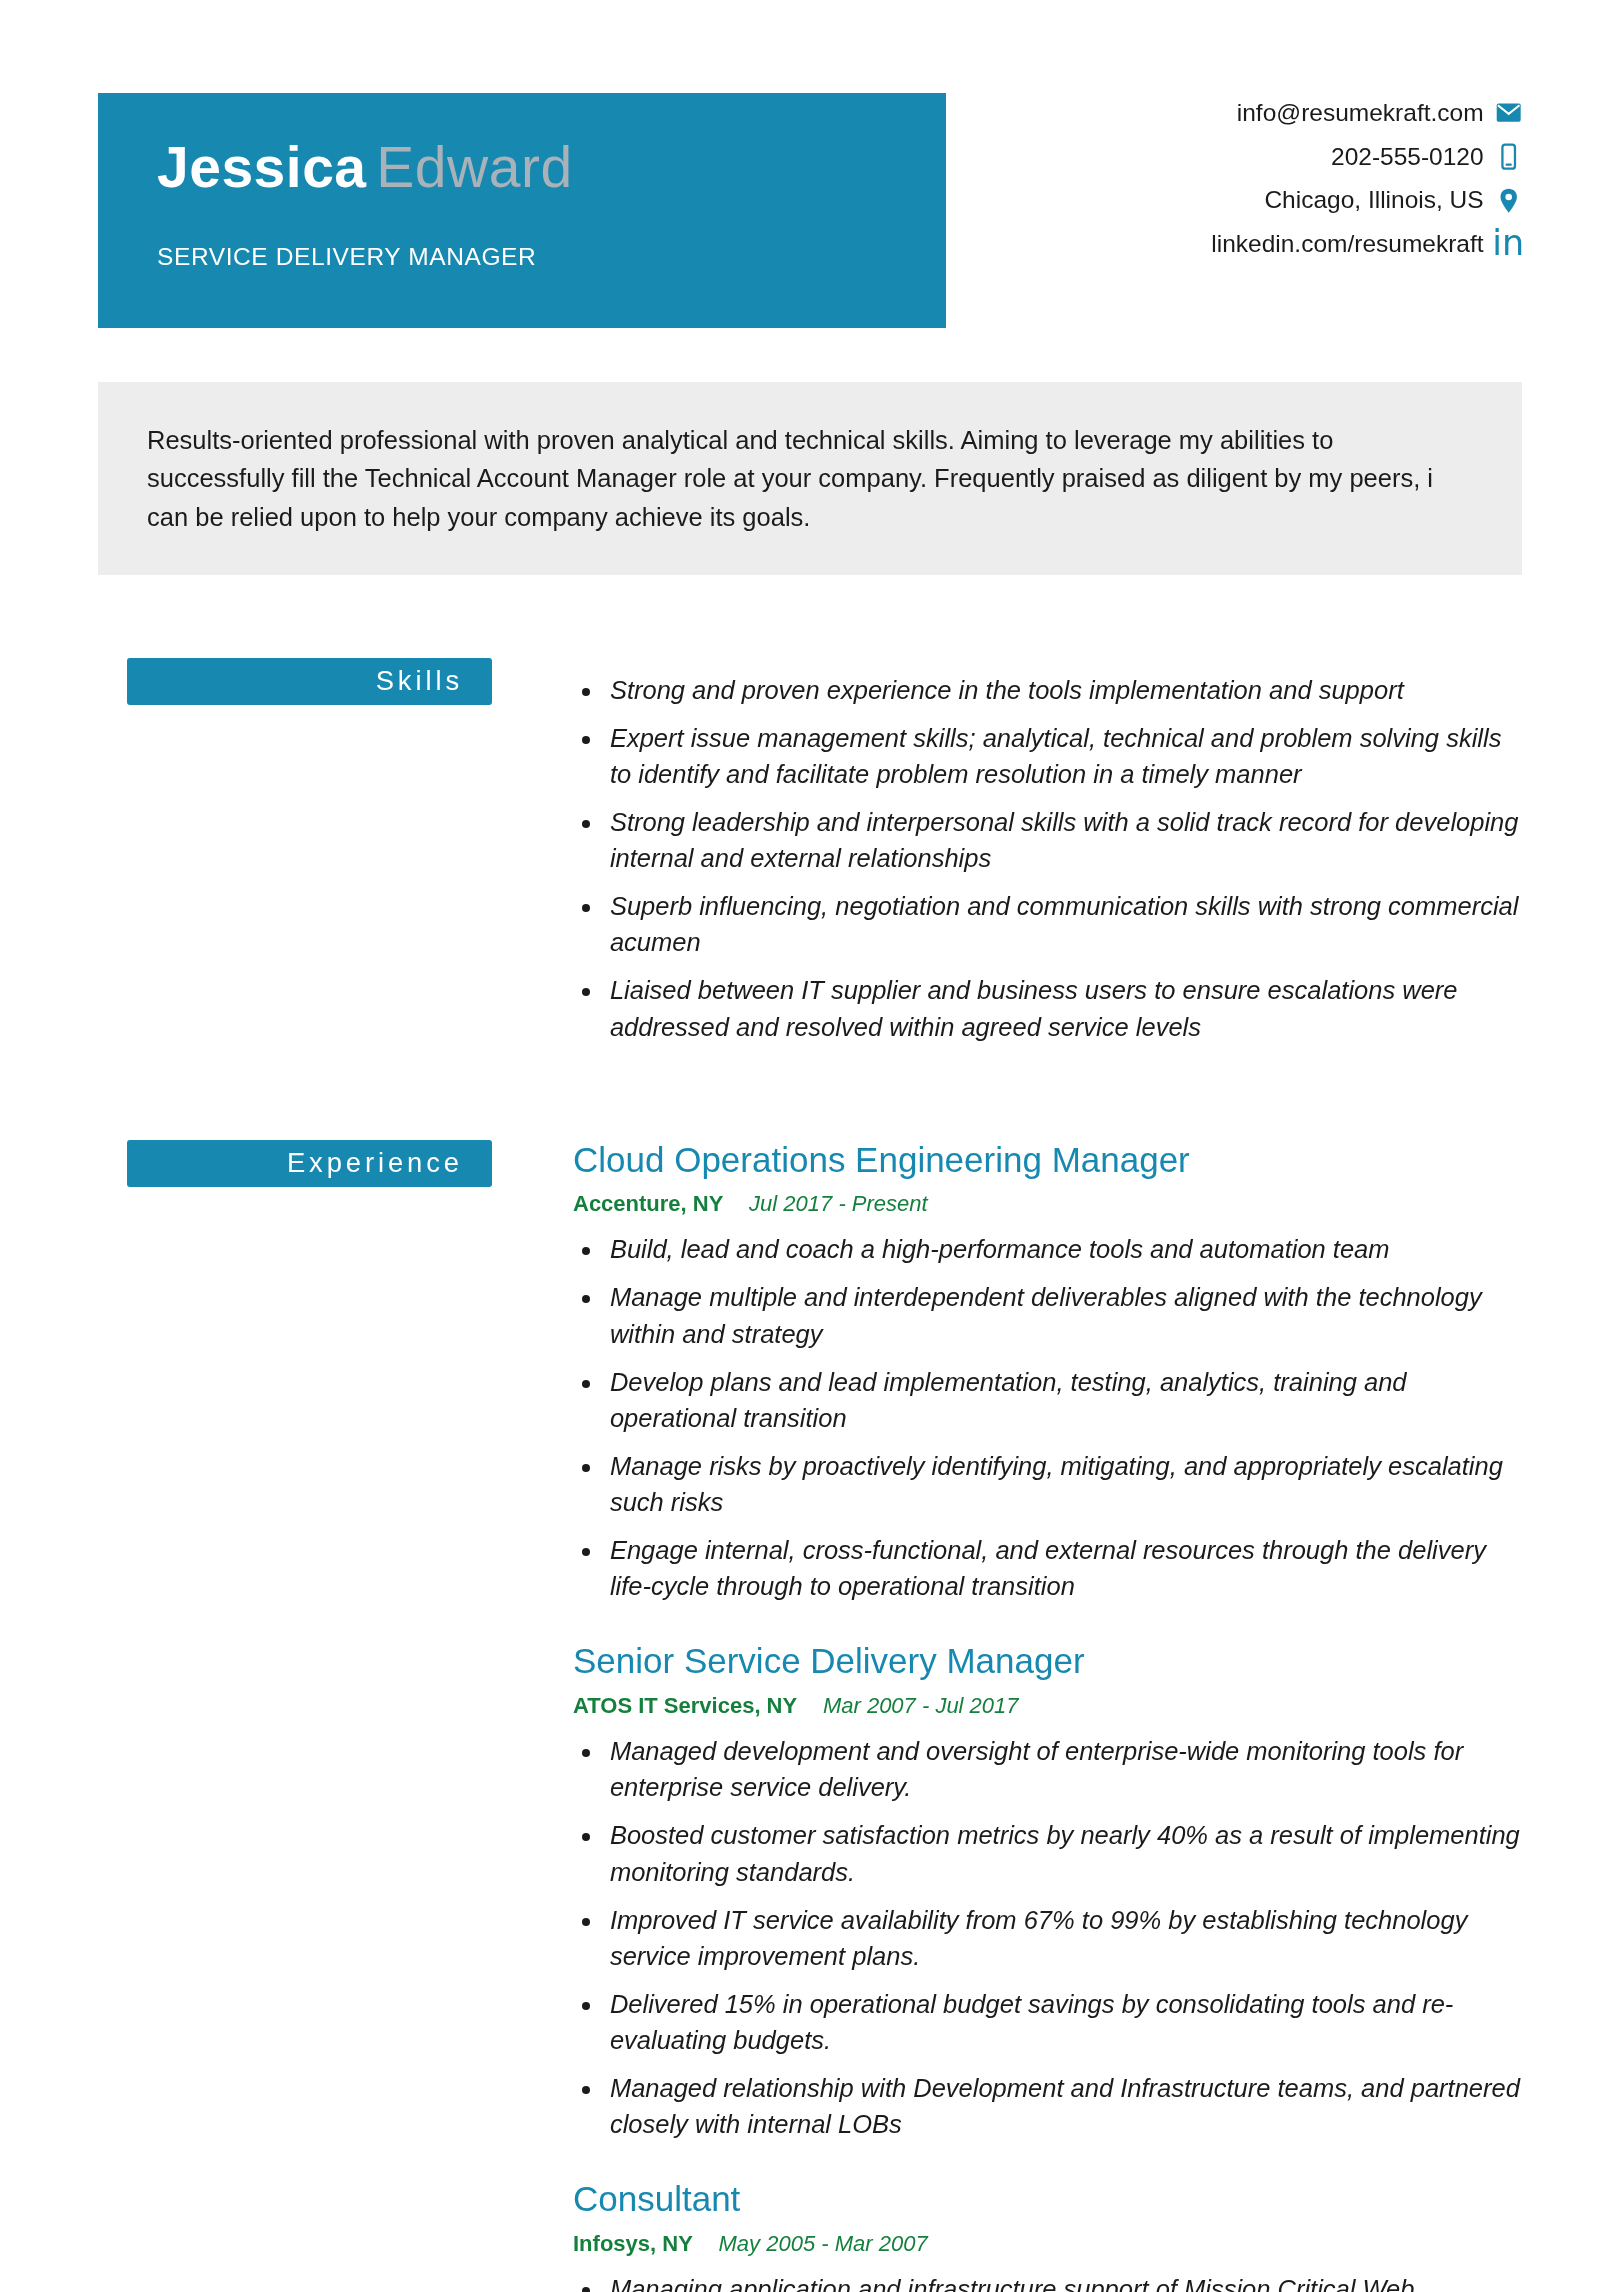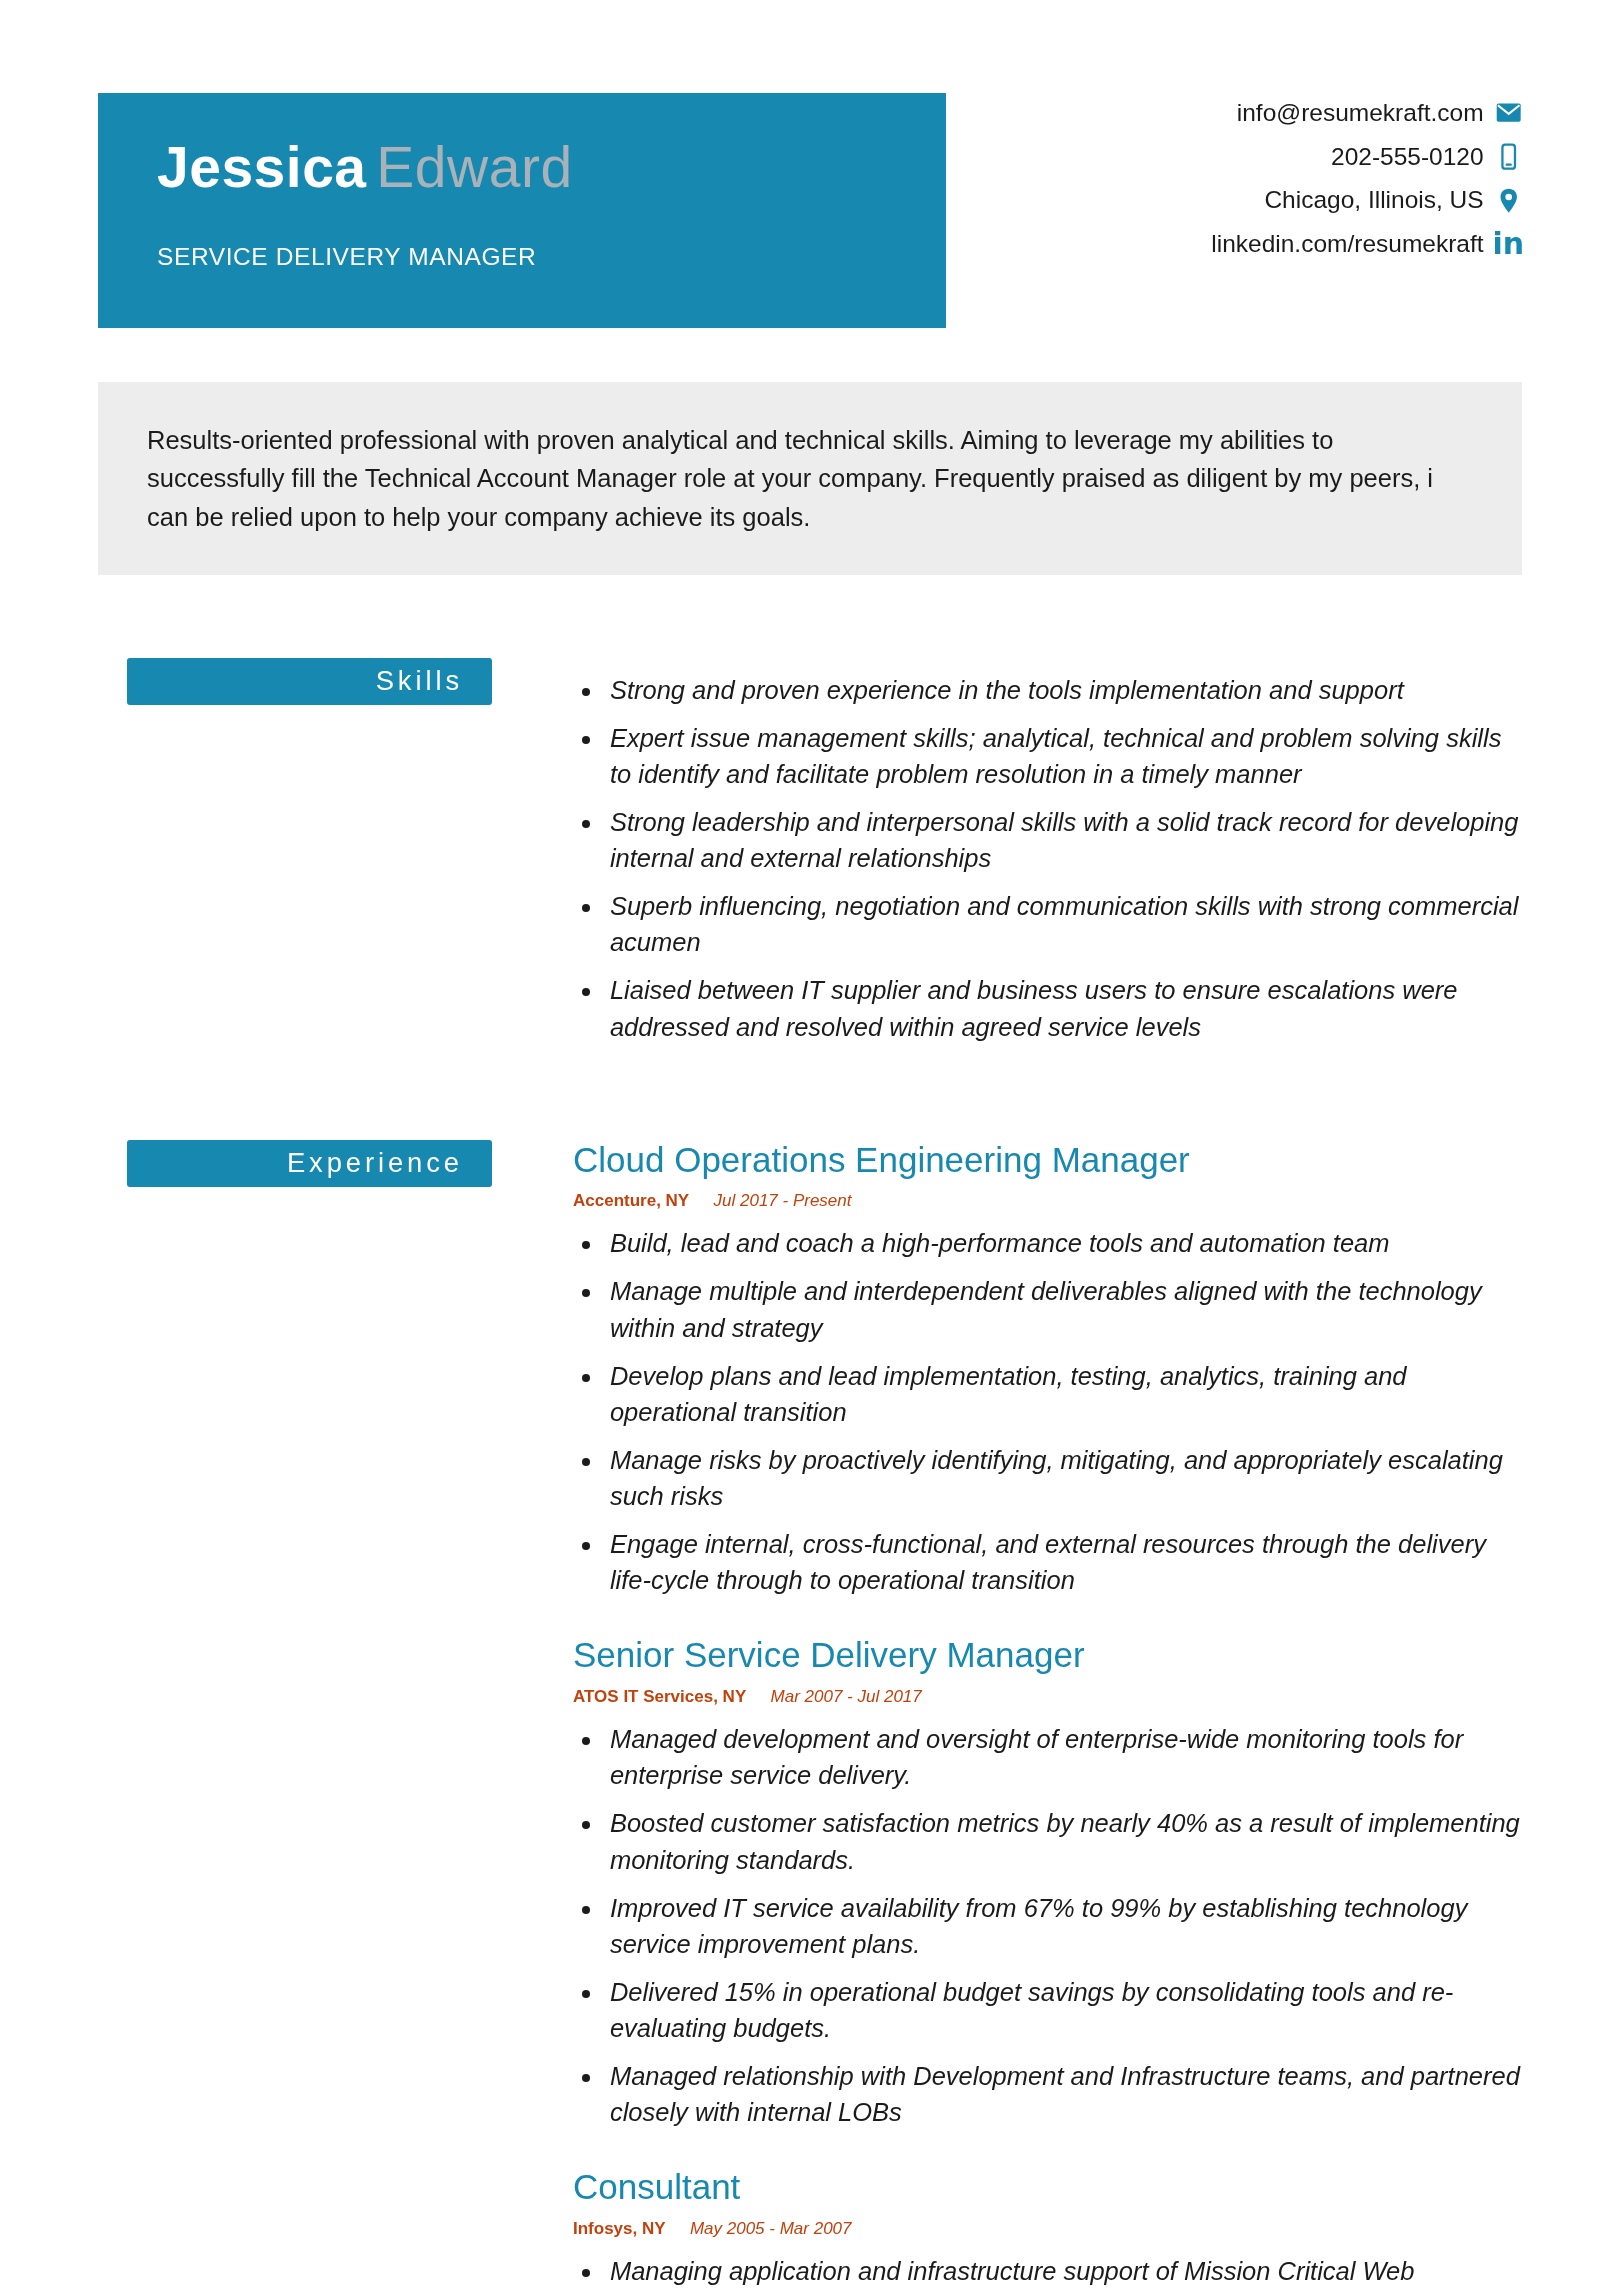--- a/index.html
+++ b/index.html
@@ -30,21 +30,21 @@
   .role { margin-top: 43px; font-size: 24.5px; letter-spacing: 0.6px; font-weight: 400; }
 
   .contact { display: flex; flex-direction: column; gap: 15.7px; margin-top: 5.9px; }
   .contact-line {
     display: flex; align-items: center; justify-content: flex-end;
     gap: 11px; font-size: 24.5px; color: #1b1b1b;
   }
   .icon { width: 27.4px; height: 27.4px; display: inline-flex; align-items: center; justify-content: center; flex: none; }
   .icon svg { width: 27.4px; height: 27.4px; display: block; }
   .linkedin-glyph {
-    color: var(--accent); font-weight: 700; font-size: 30px;
+    color: var(--accent); font-weight: 400; font-size: 35px;
     font-family: "DejaVu Sans", sans-serif; line-height: 1;
   }
 
   
   .summary {
     margin-top: 54px;
     background: var(--summary-bg);
     padding: 39px 49px;
     font-size: 25.5px;
     line-height: 1.5;
@@ -71,21 +71,21 @@
   ul.bullets { list-style: disc; padding-left: 31px; margin-top: 14px; font-style: italic; }
   ul.bullets li {
     font-size: 25.5px; line-height: 1.42;
     margin-bottom: 11.8px; padding-left: 5.9px; color: #1b1b1b;
   }
   ul.bullets li::marker { color: #1b1b1b; }
 
   .job { margin-bottom: 37px; }
   .job:last-child { margin-bottom: 0; }
   .job-title { color: var(--accent); font-size: 35px; font-weight: 400; margin-bottom: 11.8px; }
-  .job-meta { font-size: 17px; margin-bottom: 13.7px; color: #c2410c; }
+  .job-meta { font-size: 22px; margin-bottom: 13.7px; color: #15803d; }
   .company { font-weight: 700; }
   .dates { font-style: italic; margin-left: 19.6px; }
 </style>
 </head>
 <body style="--accent: #1788b0; --summary-bg: #ededed; --name-secondary: #a8b2b8;">
 
 <div class="page">
 
   <div class="header-row">
     <div class="name-card">

